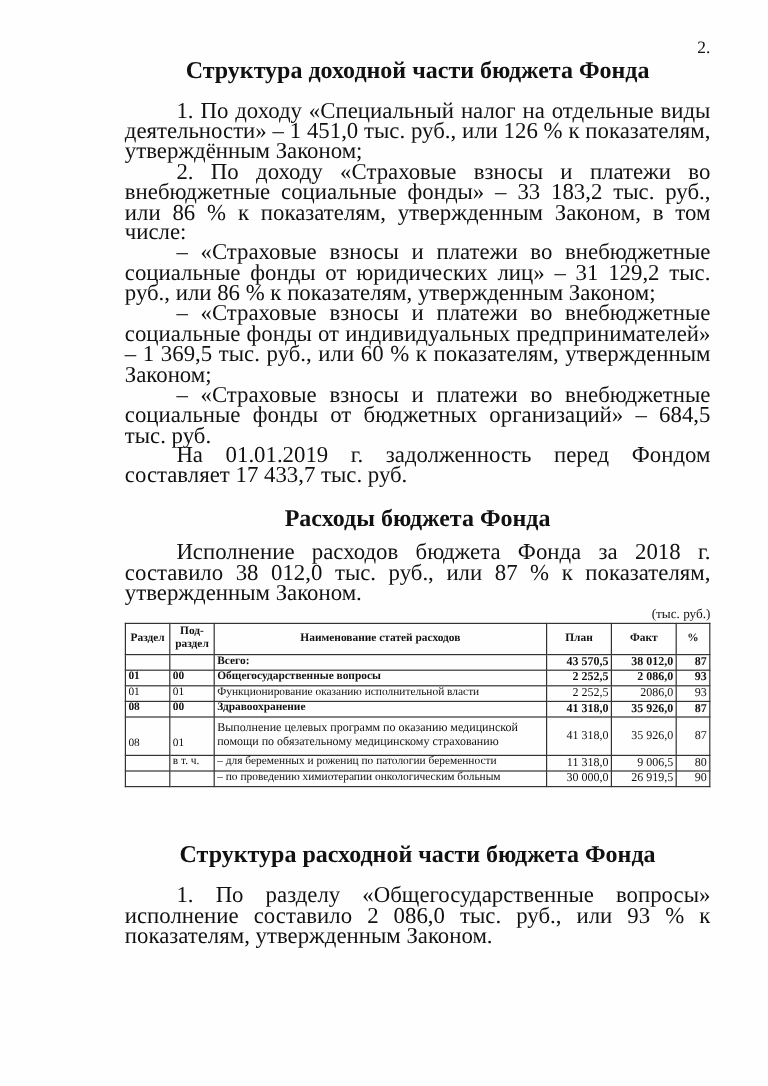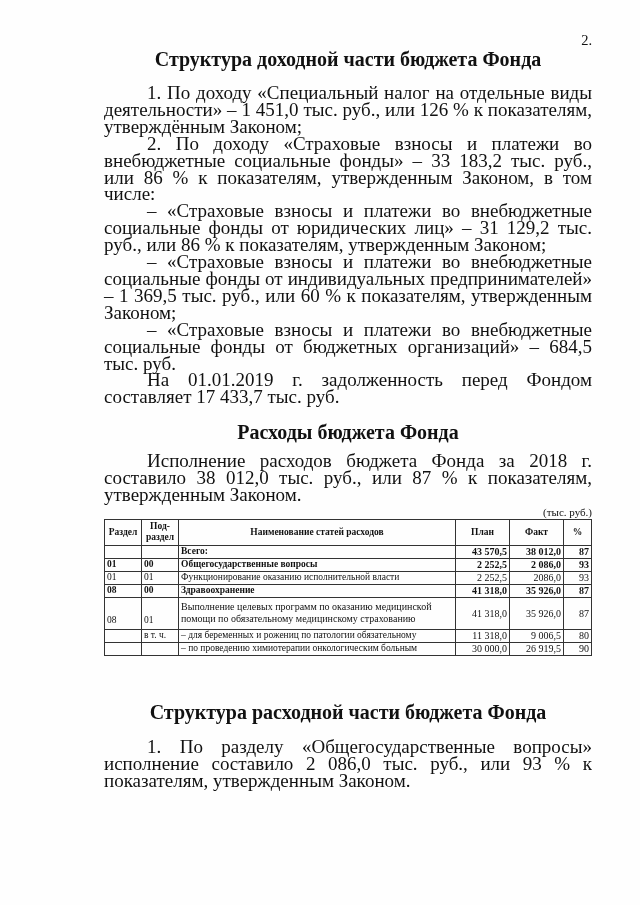--- a/index.html
+++ b/index.html
@@ -100,21 +100,21 @@
           <td class="c" style="vertical-align:bottom;padding-bottom:2px">08</td>
           <td class="c" style="vertical-align:bottom;padding-bottom:2px">01</td>
           <td style="font-size:10px;line-height:12px">Выполнение целевых программ по оказанию медицинской помощи по обязательному медицинскому страхованию</td>
           <td class="num">41 318,0</td>
           <td class="num">35 926,0</td>
           <td class="num">87</td>
         </tr>
         <tr class="r">
           <td class="c"></td>
           <td class="c">в т. ч.</td>
-          <td>– для беременных и рожениц по патологии обязательному</td>
+          <td>– для беременных и рожениц по патологии беременности</td>
           <td class="num">11 318,0</td>
           <td class="num">9 006,5</td>
           <td class="num">80</td>
         </tr>
         <tr class="r">
           <td class="c"></td>
           <td class="c"></td>
           <td>– по проведению химиотерапии онкологическим больным</td>
           <td class="num">30 000,0</td>
           <td class="num">26 919,5</td>

